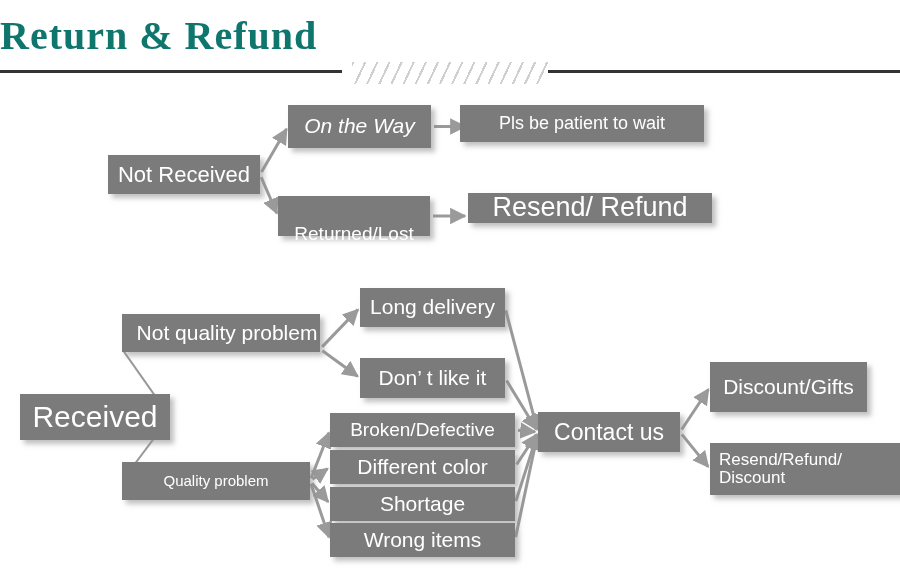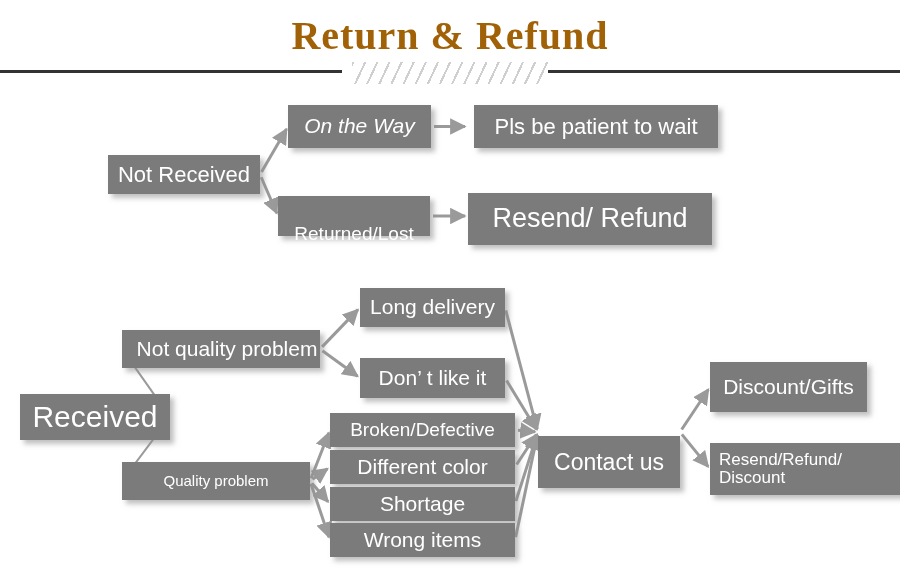--- a/index.html
+++ b/index.html
@@ -15,26 +15,25 @@
     overflow: hidden;
     font-family: "Liberation Sans", sans-serif;
   }
 
   
   #header-title {
     position: absolute;
     left: 0;
     top: 12px;
     width: 900px;
-    text-align: center;
     font-family: "Liberation Serif", serif;
     font-size: 40px;
     font-weight: 700;
     letter-spacing: 1px;
-    color: #a16207;
+    color: #0f766e;
     white-space: nowrap;
   }
   #divider {
     position: absolute;
     left: 0;
     top: 62px;
     width: 900px;
     height: 22px;
   }
   .div-rule {
@@ -130,33 +129,33 @@
       </g>
   </svg>
 
   <div id="node-layer">
       <div class="node" style="left: 108px; top: 155px; width: 152px; height: 39px; font-size: 22px;">
         <span style="white-space: pre-line;">Not Received</span>
       </div>
       <div class="node" style="left: 288px; top: 105px; width: 143px; height: 43px; font-size: 21px;">
         <span style="white-space: pre-line; font-style: italic;">On the Way</span>
       </div>
-      <div class="node" style="left: 474px; top: 105px; width: 244px; height: 43px; font-size: 22px;">
+      <div class="node" style="left: 460px; top: 105px; width: 244px; height: 37px; font-size: 18px;">
         <span style="white-space: pre-line;">Pls be patient to wait</span>
       </div>
       <div class="node" style="left: 278px; top: 196px; width: 152px; height: 40px; font-size: 19px;">
         <span style="white-space: pre-line; margin-top: 36px;">Returned/Lost</span>
       </div>
-      <div class="node" style="left: 468px; top: 193px; width: 244px; height: 52px; font-size: 27px;">
+      <div class="node" style="left: 468px; top: 193px; width: 244px; height: 30px; font-size: 27px;">
         <span style="white-space: pre-line;">Resend/ Refund</span>
       </div>
       <div class="node" style="left: 20px; top: 394px; width: 150px; height: 46px; font-size: 30px;">
         <span style="white-space: pre-line; text-align: right;">Received</span>
       </div>
-      <div class="node" style="left: 122px; top: 330px; width: 198px; height: 38px; font-size: 21px; padding-left: 12px;">
+      <div class="node" style="left: 122px; top: 314px; width: 198px; height: 38px; font-size: 21px; padding-left: 12px;">
         <span style="white-space: pre-line;">Not quality problem</span>
       </div>
       <div class="node" style="left: 122px; top: 462px; width: 188px; height: 38px; font-size: 15px;">
         <span style="white-space: pre-line;">Quality problem</span>
       </div>
       <div class="node" style="left: 360px; top: 288px; width: 145px; height: 39px; font-size: 21px; justify-content: center;">
         <span style="white-space: pre-line;">Long delivery</span>
       </div>
       <div class="node" style="left: 360px; top: 358px; width: 145px; height: 40px; font-size: 21px;">
         <span style="white-space: pre-line;">Don’  t like it</span>
@@ -166,21 +165,21 @@
       </div>
       <div class="node" style="left: 330px; top: 450px; width: 185px; height: 34px; font-size: 21px;">
         <span style="white-space: pre-line;">Different color</span>
       </div>
       <div class="node" style="left: 330px; top: 487px; width: 185px; height: 34px; font-size: 21px;">
         <span style="white-space: pre-line;">Shortage</span>
       </div>
       <div class="node" style="left: 330px; top: 523px; width: 185px; height: 34px; font-size: 21px;">
         <span style="white-space: pre-line;">Wrong items</span>
       </div>
-      <div class="node" style="left: 538px; top: 412px; width: 142px; height: 52px; font-size: 23px; margin-top: 24px;">
+      <div class="node" style="left: 538px; top: 412px; width: 142px; height: 40px; font-size: 23px;">
         <span style="white-space: pre-line;">Contact us</span>
       </div>
       <div class="node" style="left: 710px; top: 362px; width: 157px; height: 50px; font-size: 21px;">
         <span style="white-space: pre-line;">Discount/Gifts</span>
       </div>
       <div class="node left-align" style="left: 710px; top: 443px; width: 192px; height: 52px; font-size: 17px;">
         <span style="white-space: pre-line;">Resend/Refund/
 Discount</span>
       </div>
     </div>

